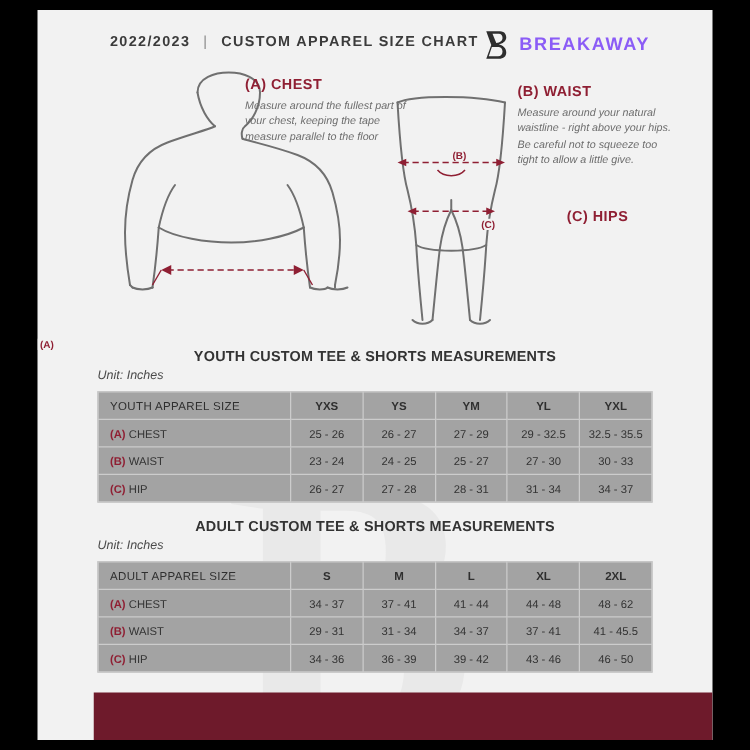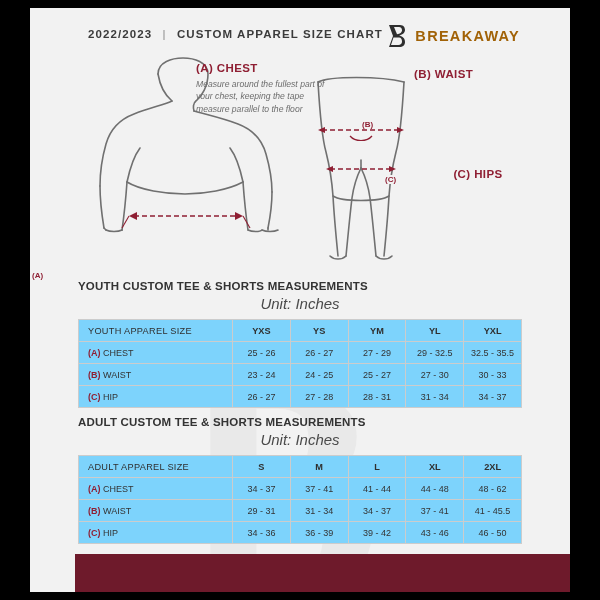--- a/index.html
+++ b/index.html
@@ -78,21 +78,21 @@
     gap: 9px;
   }
   .brand-mark {
     width: 20px;
     height: 24px;
   }
   .brand-name {
     font-size: 14.5px;
     font-weight: bold;
     letter-spacing: 1.3px;
-    color: #a16207;
+    color: #8b5cf6;
   }
   
   .diagram {
     position: absolute;
     left: 0;
     top: 48px;
     width: 540px;
     height: 215px;
   }
   .diagram svg { display: block; }
@@ -132,38 +132,37 @@
   
   .section {
     position: absolute;
     left: 48px;
     width: 444px;
   }
   .sec-youth { top: 272px; }
   .sec-adult { top: 408px; }
 
   .sec-title {
-    text-align: left;
+    text-align: center;
     font-size: 11.5px;
     font-weight: bold;
     color: #333333;
     letter-spacing: .2px;
   }
   .sec-unit {
-    text-align: center;
-    font-size: 15px;
+    font-size: 10px;
     font-style: italic;
     color: #4a4a4a;
     margin-top: 3px;
     margin-bottom: 7px;
   }
   table {
     width: 100%;
     border-collapse: collapse;
-    background: #7dd3fc;
+    background: #a3a3a3;
     table-layout: fixed;
   }
   th, td {
     border: 1px solid #cccccc;
     height: 21px;
     font-size: 9px;
     color: #333333;
     text-align: center;
     padding: 0;
   }
@@ -280,20 +279,21 @@
       <div class="tag">(A)</div>
       <div class="tag tag-b">(B)</div>
       <div class="tag tag-c">(C)</div>
 
       <div class="lbl lbl-chest">
         <div class="t">(A) CHEST</div>
         <div class="d">Measure around the fullest part of your chest, keeping the tape measure parallel to the floor</div>
       </div>
       <div class="lbl lbl-waist">
         <div class="t">(B) WAIST</div>
+        <div class="d">Measure around your natural waistline - right above your hips. Be careful not to squeeze too tight to allow a little give.</div>
       </div>
       <div class="lbl lbl-hips">
         <div class="t">(C) HIPS</div>
       </div>
     </div>
 
     <div class="section sec-youth">
       <div class="sec-title">YOUTH CUSTOM TEE &amp; SHORTS MEASUREMENTS</div>
       <div class="sec-unit">Unit: Inches</div>
       <table>

